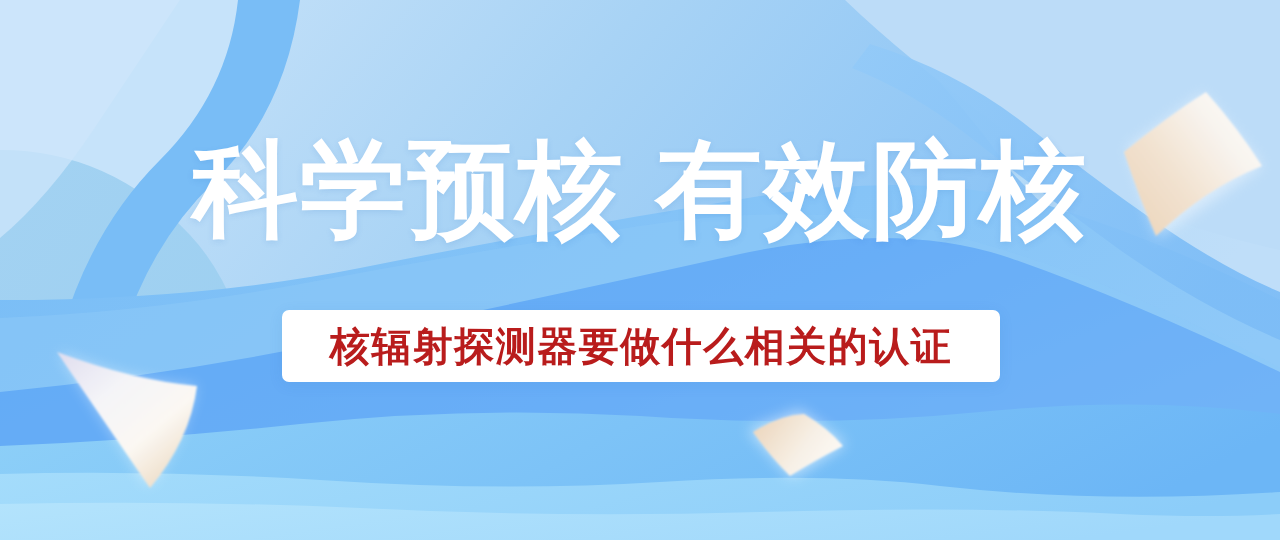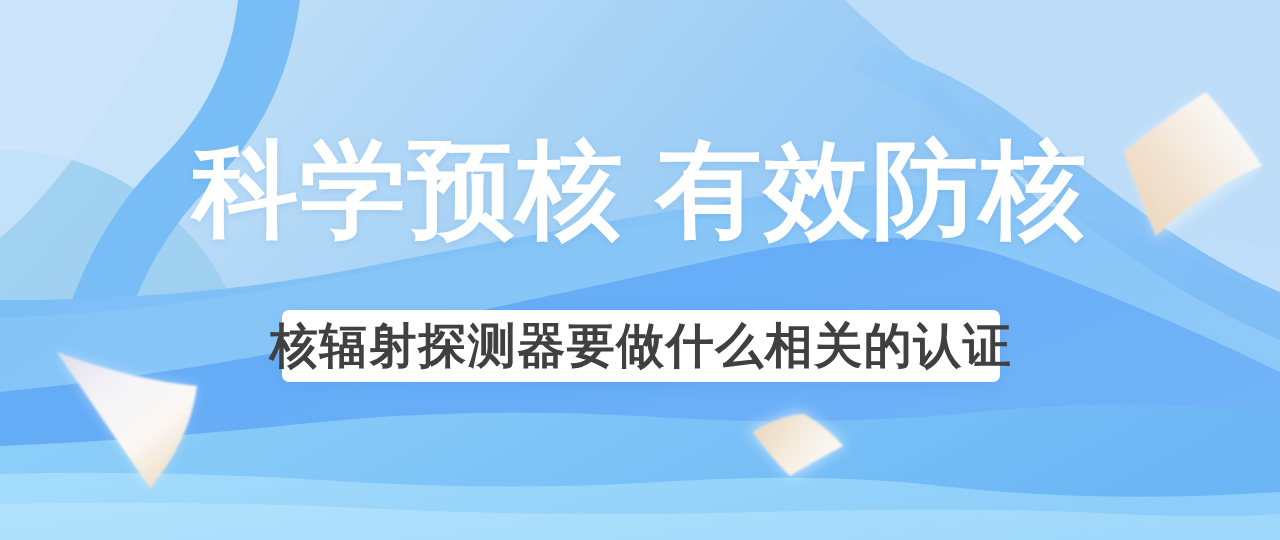--- a/index.html
+++ b/index.html
@@ -43,22 +43,22 @@
     left: 282px; top: 310px;
     width: 718px; height: 72px;
     background: #ffffff;
     border-radius: 7px;
     display: flex;
     align-items: center;
     justify-content: center;
     box-shadow: 0 3px 14px rgba(40,110,190,0.10);
   }
   #subtitle-text {
-    color: #404040;
-    font-size: 48px;
+    color: #b91c1c;
+    font-size: 40px;
     font-weight: 700;
     letter-spacing: 1.5px;
     line-height: 44px;
     white-space: nowrap;
   }
 </style>
 </head>
 <body>
 
 <div id="banner">

